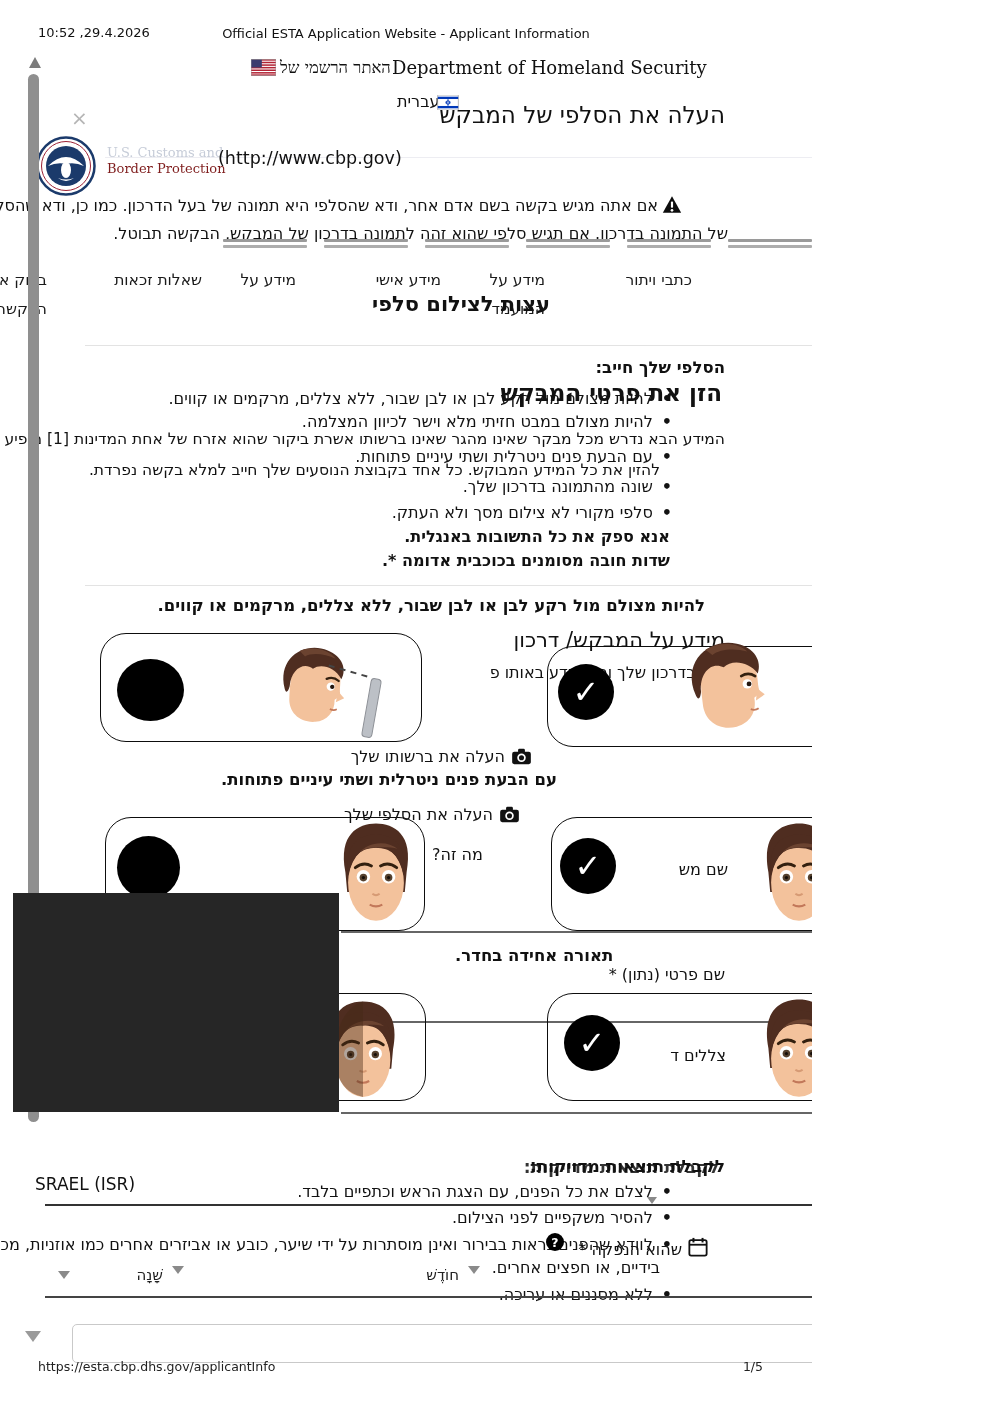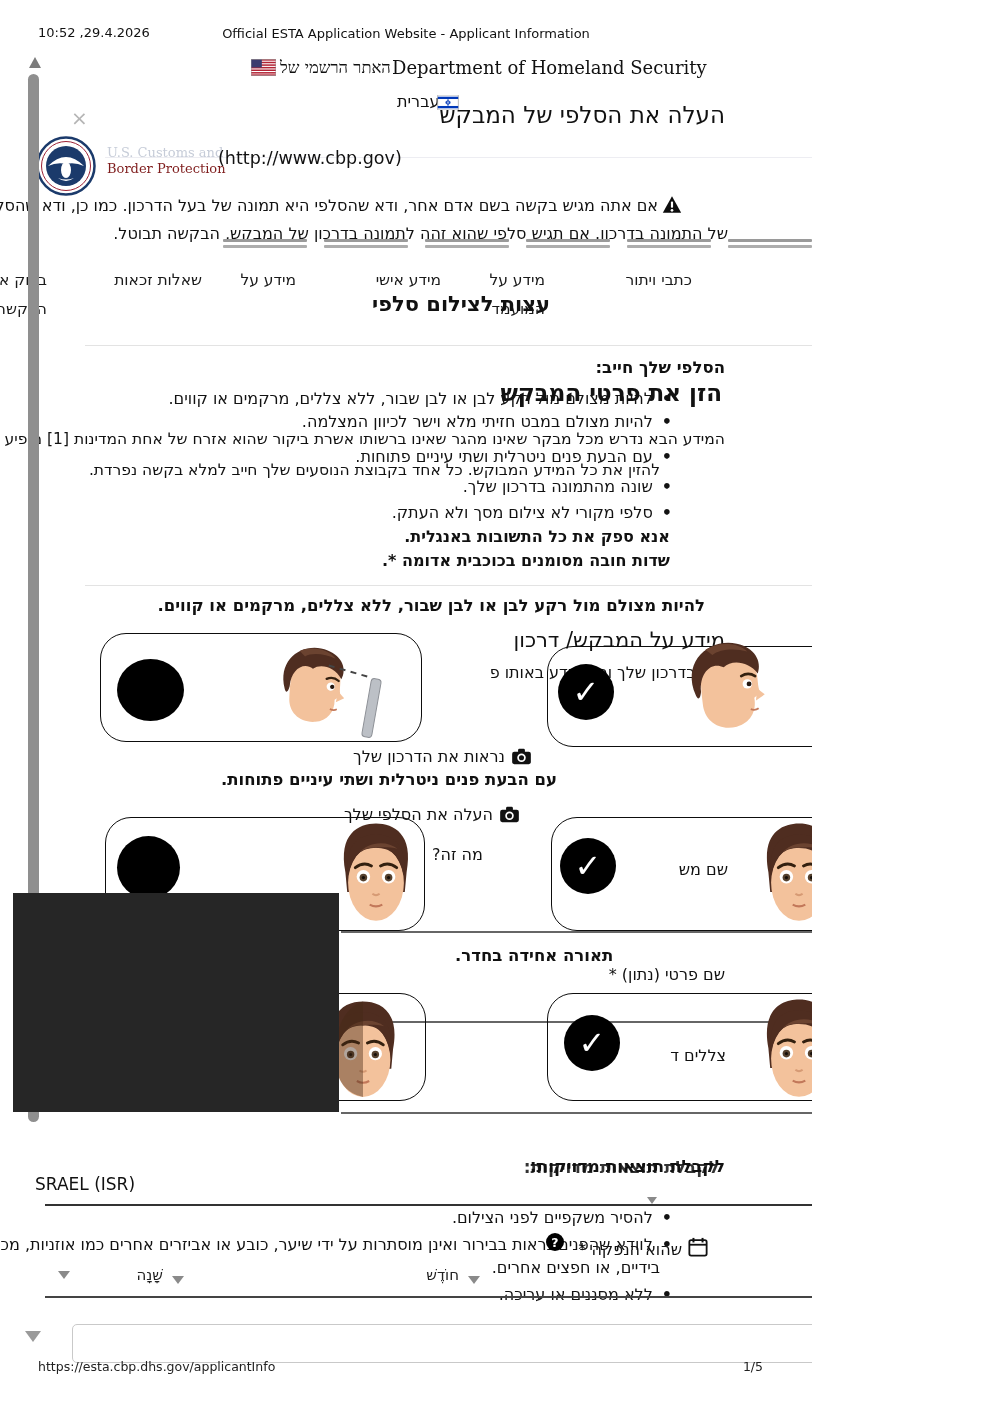--- a/index.html
+++ b/index.html
@@ -22,21 +22,21 @@
        border-top:8px solid #8a8a8a;display:inline-block;}
   .phone{position:absolute;background:#bcc0c6;border:1px solid #8d9096;border-radius:4px;}
   .dash{position:absolute;border-top:2px dashed #444;}
   .tab{position:absolute;top:266px;font-size:15.5px;color:#1a1a1a;text-align:right;line-height:29px;direction:rtl;white-space:nowrap;cursor:pointer;}
   .seg{flex:1;}
   .seg div{height:3px;background:#9a9a9a;border-radius:1px;}
   .seg div + div{margin-top:3px;background:#adadad;}
   .qmark{position:absolute;width:18px;height:18px;border-radius:50%;background:#000;color:#fff;
          font-size:12.5px;font-weight:bold;display:flex;align-items:center;justify-content:center;}
   .facesvg{position:absolute;}
-  .ddrow{position:absolute;display:flex;align-items:flex-end;gap:9px;font-size:15px;color:#222;cursor:pointer;}
+  .ddrow{position:absolute;display:flex;align-items:flex-start;gap:9px;font-size:15px;color:#222;cursor:pointer;}
 </style>
 </head>
 <body>
 
 <svg width="0" height="0" style="position:absolute">
   <defs>
     <symbol id="f-front" viewBox="0 0 100 120">
       <path d="M16 58 C8 16 30 4 50 4 C70 4 92 16 84 58 L82 80 L18 80 Z" fill="#4f2d20"></path>
       <ellipse cx="50" cy="70" rx="31" ry="42" fill="#f3c29c"></ellipse>
       <path d="M19 62 C15 28 30 16 50 16 C70 16 85 28 81 62 C76 38 66 31 50 31 C34 31 24 38 19 62 Z" fill="#4f2d20"></path>
@@ -227,21 +227,21 @@
   <div class="card" style="left:547px;top:646px;width:318px;height:99px;z-index:3;"></div>
   <div class="check" style="left:558px;top:664px;z-index:4;">✓</div>
   <svg class="facesvg" style="left:674px;top:634px;z-index:4;" width="96" height="112">
       <use href="#f-side"></use>
     </svg>
   <div class="phone" style="left:828px;top:664px;width:11px;height:76px;transform:rotate(3deg);z-index:4;"></div>
 
   <div class="abs rtl" style="right:280px;top:747px;font-size:16px;">
     <svg width="21" height="17" style="vertical-align:-3px;margin-left:6px;">
         <use href="#cam"></use>
-      </svg><span>נראות את הדרכון שלך</span>
+      </svg><span>העלה את ברשותו שלך</span>
   </div>
   <div class="abs rtl" style="right:255px;top:770px;font-size:16.5px;font-weight:bold;">עם הבעת פנים ניטרלית ושתי עיניים פתוחות.</div>
   <div class="abs rtl" style="right:292px;top:805px;font-size:16px;z-index:6;">
     <svg width="21" height="17" style="vertical-align:-3px;margin-left:6px;">
         <use href="#cam"></use>
       </svg><span>העלה את הסלפי שלך</span>
   </div>
 
   <div class="card" style="left:105px;top:817px;width:318px;height:112px;z-index:3;"></div>
   <div class="blackdot" style="left:117px;top:836px;width:63px;height:63px;z-index:4;"></div>
@@ -281,20 +281,21 @@
 
   <div class="abs rtl" style="right:86px;top:1046px;font-size:16px;z-index:2;">צללים ד</div>
 
   <div class="abs" style="left:13px;top:893px;width:326px;height:219px;background:#262626;z-index:40;"></div>
 
   <div class="abs rtl" style="right:93px;top:1157px;font-size:17px;font-weight:bold;opacity:.85;">לקבלת תוצאות מדויקות:</div>
   <div class="abs rtl" style="right:87px;top:1156px;font-size:17px;font-weight:bold;">לקבלת תוצאות מדויקות:</div>
 
   <div class="abs" style="left:35px;top:1174px;font-size:17px;z-index:2;">SRAEL (ISR)</div>
 
+  <div class="bullet" style="right:140px;top:1182px;"><span class="dot"></span><span>לצלם את כל הפנים, עם הצגת הראש וכתפיים בלבד.</span></div>
   <span class="tri abs" style="right:155px;top:1197px;border-top-width:7px;border-left-width:5px;border-right-width:5px;"></span>
 
   <div class="hline" style="left:45px;top:1204px;width:860px;height:2px;background:#333;"></div>
   <div class="bullet" style="right:140px;top:1208px;text-align:center;"><span class="dot"></span><span>להסיר משקפיים לפני הצילום.</span></div>
 
   <div class="bullet" style="right:140px;top:1235px;"><span class="dot"></span><span>לוודא שהפנים נראות בבירור ואינן מוסתרות על ידי שיער, כובע או אביזרים אחרים כמו אוזניות, מכשירים אלחוטיים לא</span></div>
 
   <svg class="abs" style="right:104px;top:1237px;z-index:3;" width="20" height="20">
       <use href="#cal"></use>
     </svg>

